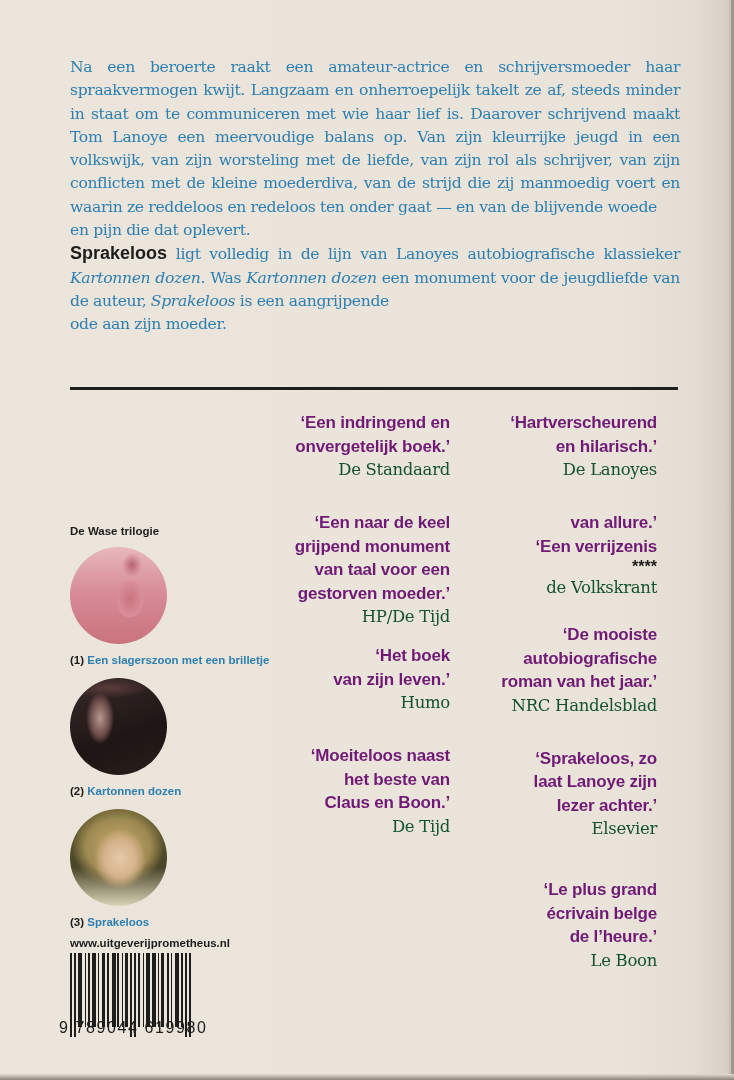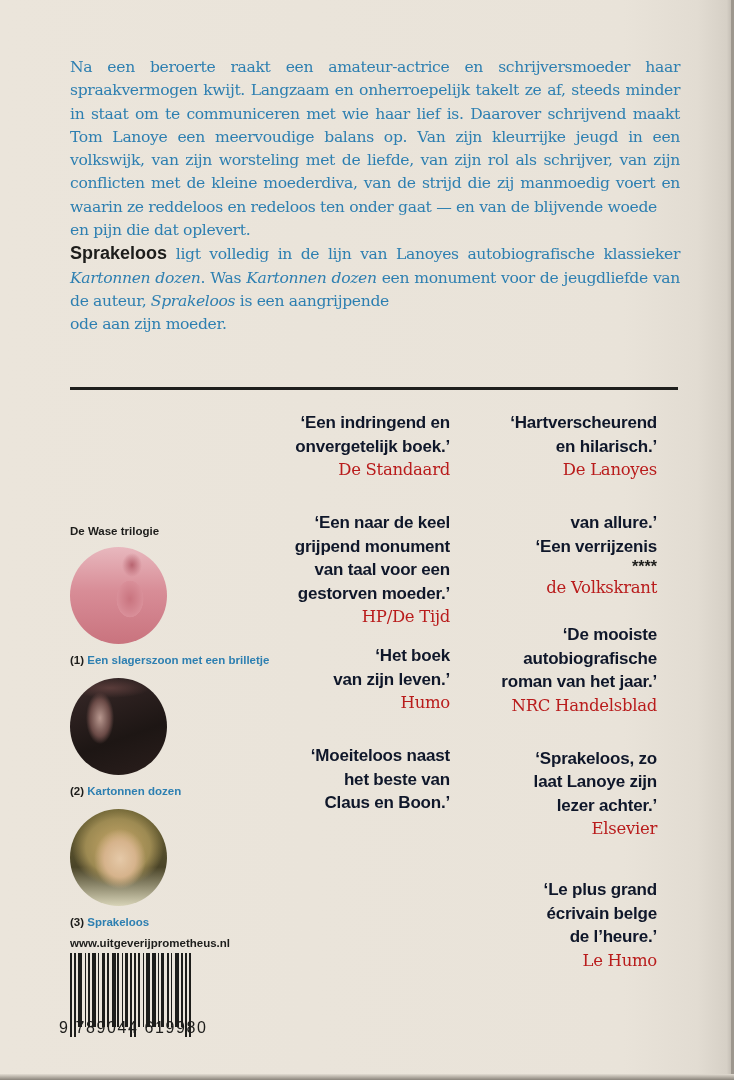--- a/index.html
+++ b/index.html
@@ -93,27 +93,27 @@
     }
     .quotes {
       position: absolute; top: 411px;
       font-family: "Liberation Sans", sans-serif;
       text-align: right;
     }
     .quotes.left { left: 240px; width: 210px; }
     .quotes.right { left: 455px; width: 202px; }
     .quote { margin-bottom: 22px; }
     .quote .text {
-      font-size: 17px; line-height: 23.5px; font-weight: bold; color: #0f172a;
+      font-size: 17px; line-height: 23.5px; font-weight: bold; color: #701a75;
       letter-spacing: -0.2px;
     }
     .quote .text span { display: block; }
     .quote .source {
       font-family: "DejaVu Serif", serif;
-      font-size: 16.5px; line-height: 23px; color: #b91c1c; letter-spacing: -0.3px;
+      font-size: 16.5px; line-height: 23px; color: #14532d; letter-spacing: -0.3px;
     }
     .quote .stars { font-size: 16px; line-height: 18px; font-weight: bold; color: #1d1d1b; }
   </style>
 </head>
 <body>
 
 <div class="cover"></div>
 <div class="edge-right"></div>
 <div class="edge-bottom"></div>
 
@@ -241,20 +241,21 @@
       <span>van zijn leven.’</span>
     </div>
     <div class="source">Humo</div>
   </div>
   <div class="quote">
     <div class="text">
       <span>‘Moeiteloos naast</span>
       <span>het beste van</span>
       <span>Claus en Boon.’</span>
     </div>
+    <div class="source">De Tijd</div>
   </div>
 </div>
 
 <div class="quotes right">
   <div class="quote" style="margin-bottom:30px">
     <div class="text">
       <span>‘Hartverscheurend</span>
       <span>en hilarisch.’</span>
     </div>
     <div class="source">De Lanoyes</div>
@@ -282,15 +283,15 @@
       <span>lezer achter.’</span>
     </div>
     <div class="source">Elsevier</div>
   </div>
   <div class="quote">
     <div class="text">
       <span>‘Le plus grand</span>
       <span>écrivain belge</span>
       <span>de l’heure.’</span>
     </div>
-    <div class="source">Le Humo</div>
+    <div class="source">Le Boon</div>
   </div>
 </div>
 
 </body></html>

